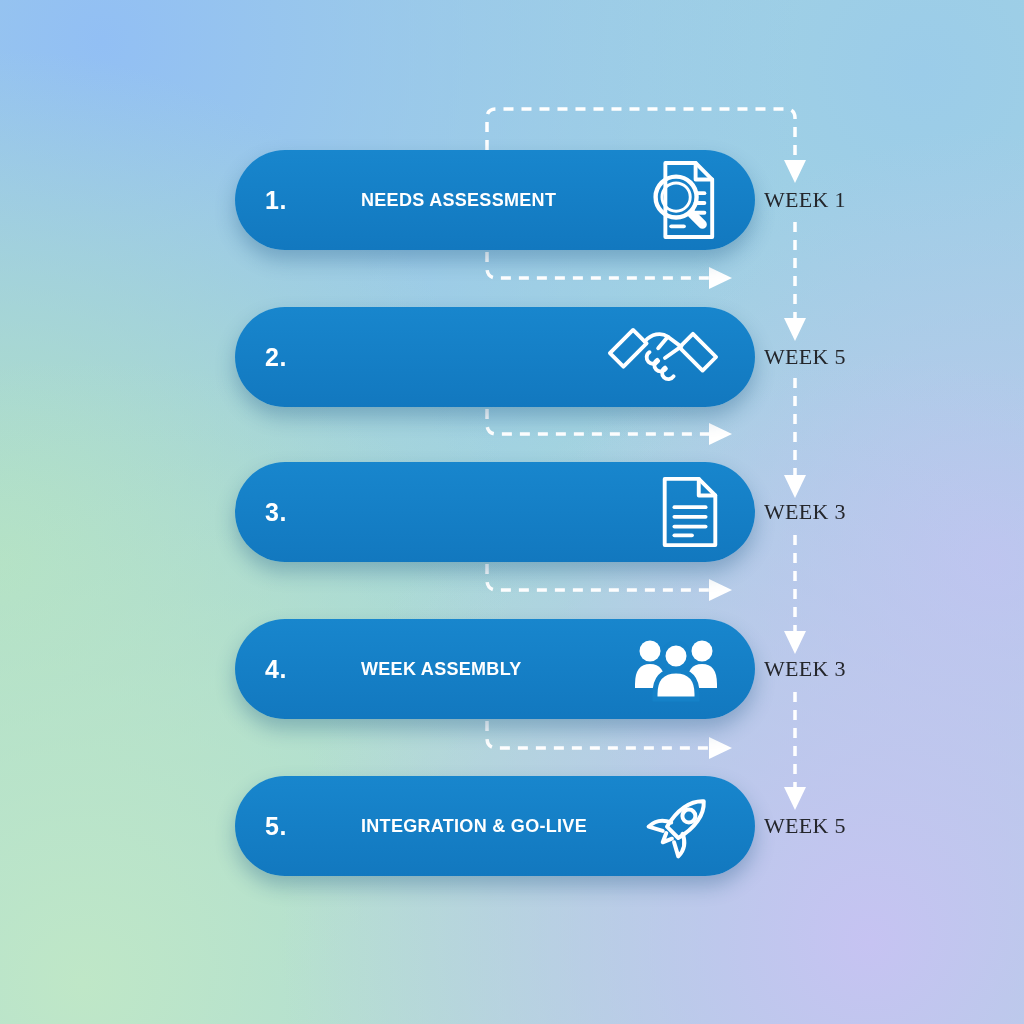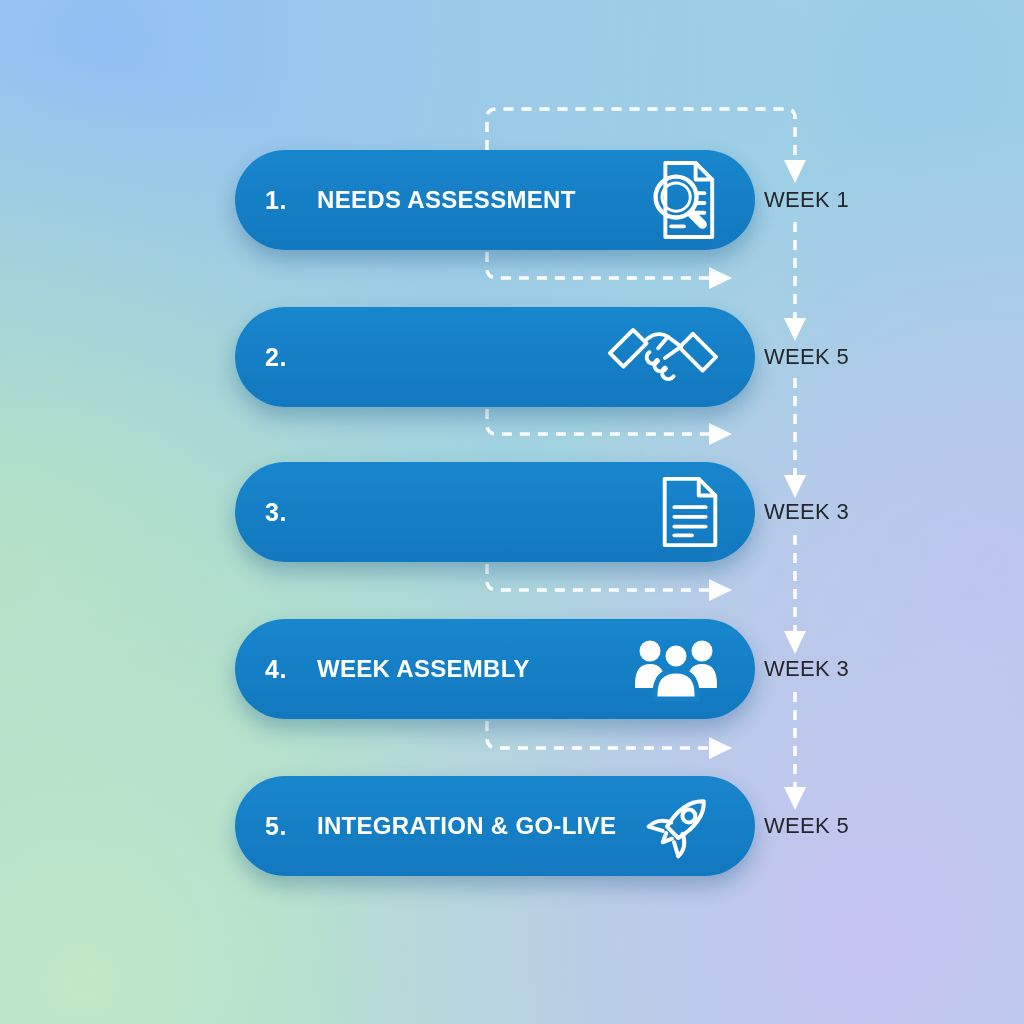--- a/index.html
+++ b/index.html
@@ -27,28 +27,28 @@
     box-shadow:0 10px 20px rgba(23,82,126,0.32);
     display:flex;align-items:center;
     padding:0 36px 0 30px;box-sizing:border-box;
     color:#ffffff;
   }
   .pill .num{
     width:52px;flex:0 0 auto;
     font-size:25px;font-weight:bold;letter-spacing:.5px;
   }
   .pill .title{
-    font-size:24px;font-weight:bold;letter-spacing:.3px;white-space:nowrap;
+    font-size:18px;font-weight:bold;letter-spacing:.3px;white-space:nowrap;margin-left:44px;
   }
   .pill .icon{
     margin-left:auto;flex:0 0 auto;display:flex;align-items:center;justify-content:flex-end;
   }
   .week{
     position:absolute;left:764px;width:120px;height:26px;z-index:2;
-    font-size:22px;color:#24262b;line-height:26px;letter-spacing:.3px;
+    font-size:22px;color:#24262b;line-height:26px;letter-spacing:.3px;font-family:Liberation Serif, serif;
   }
   .p1{top:150px}.p2{top:307px}.p3{top:462px}.p4{top:619px}.p5{top:776px}
   .w1{top:187px}.w2{top:344px}.w3{top:499px}.w4{top:656px}.w5{top:813px}
 </style>
 </head>
 <body>
 
 <div class="canvas">
 
   <svg class="connectors" width="1024" height="1024" viewBox="0 0 1024 1024" aria-hidden="true">

